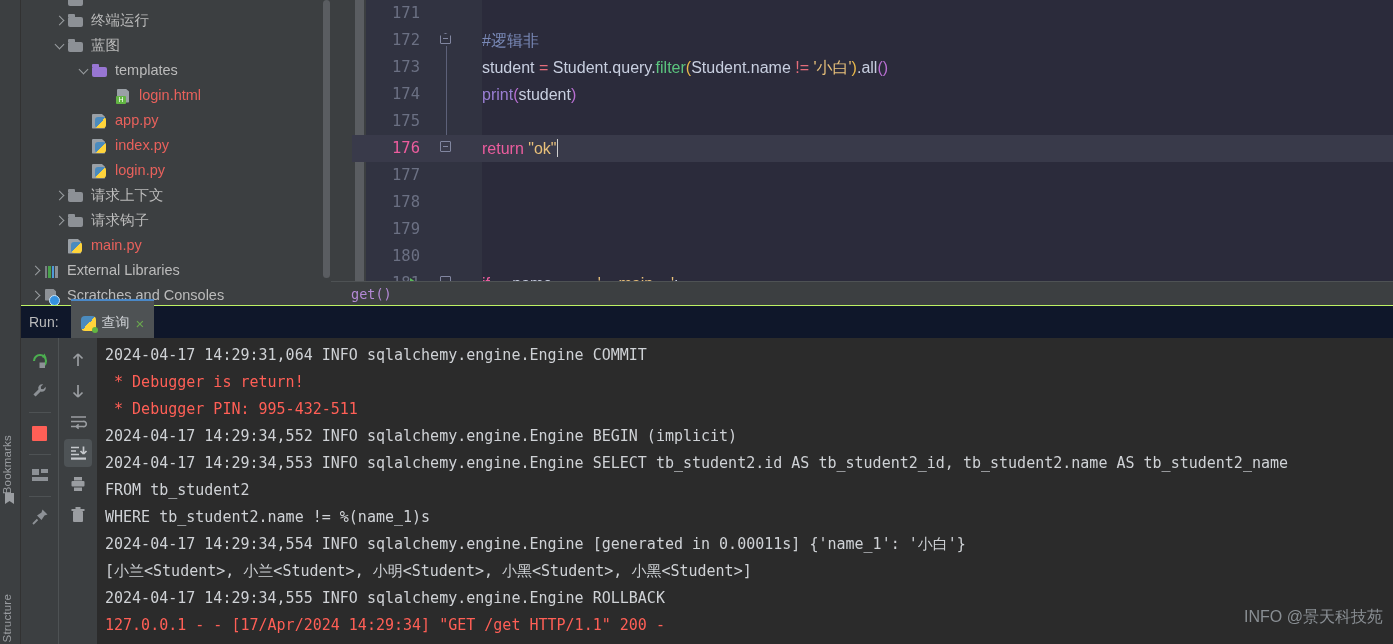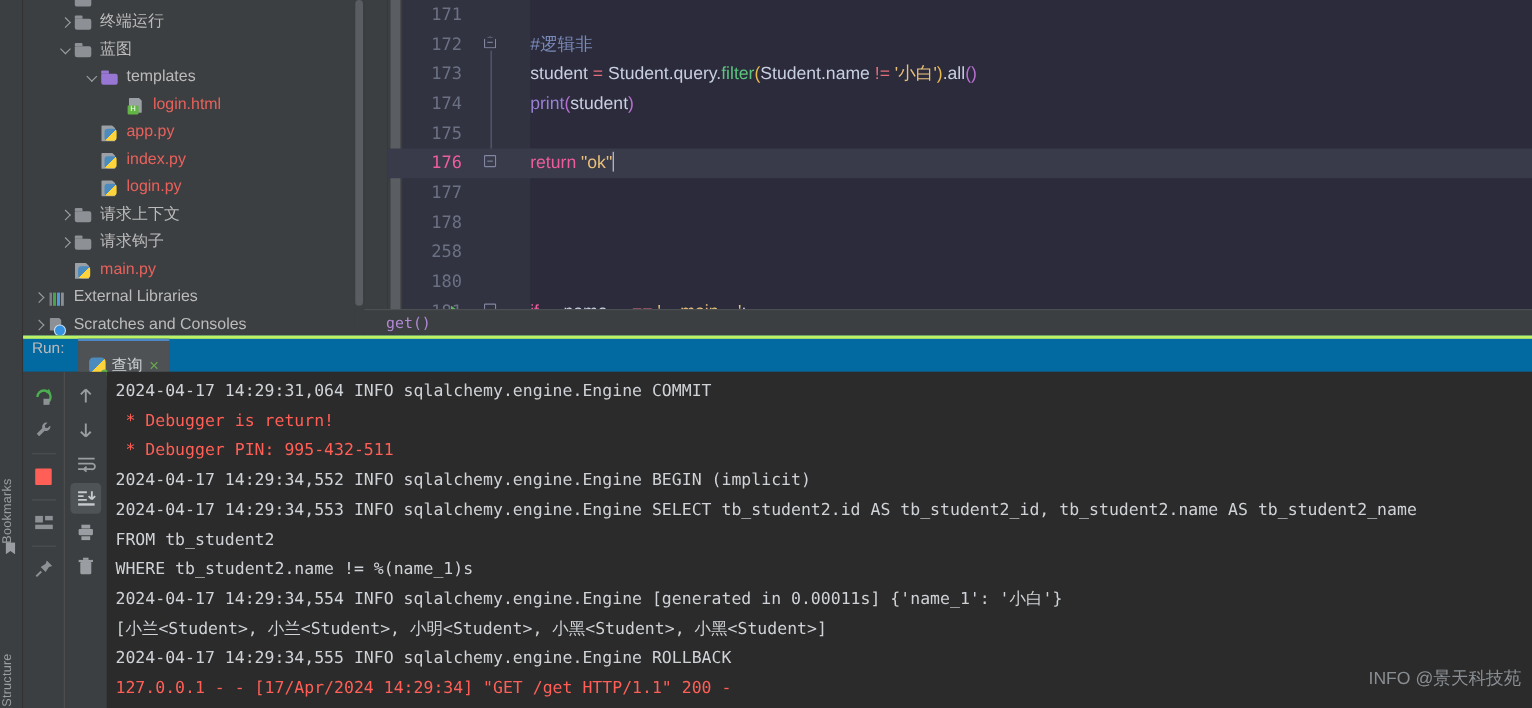--- a/index.html
+++ b/index.html
@@ -245,23 +245,23 @@
     padding-left: 20px;
     font-size: 13.5px;
     color: #b389d6;
     font-family: "DejaVu Sans Mono", "Liberation Mono", monospace;
   }
 
   
   .run-bar {
     position: absolute; left: 21px; top: 305px;
     width: 1372px; height: 33px;
-    background: #0369a1;
-    border-top: 3px solid #bef264;
-    display: flex; align-items: flex-start;
+    background: #0f172a;
+    border-top: 1px solid #bef264;
+    display: flex; align-items: center;
   }
   .run-label {
     color: #bbbbbb; font-size: 14px;
     padding: 0 12px 0 8px;
   }
   .run-tab {
     display: flex; align-items: center; gap: 6px;
     height: 46px;
     padding: 0 10px;
     background: #4e5254;
@@ -447,21 +447,21 @@
         </div>
         <div class="row-wrap">
           <span class="lnum">177</span>
           <span class="ctext"></span>
         </div>
         <div class="row-wrap">
           <span class="lnum">178</span>
           <span class="ctext"></span>
         </div>
         <div class="row-wrap">
-          <span class="lnum">258</span>
+          <span class="lnum">179</span>
           <span class="ctext"></span>
         </div>
         <div class="row-wrap">
           <span class="lnum">180</span>
           <span class="ctext"></span>
         </div>
         <div class="row-wrap">
           <span class="lnum">181</span>
           <span class="runmark"></span>
           <span class="fold"></span>

